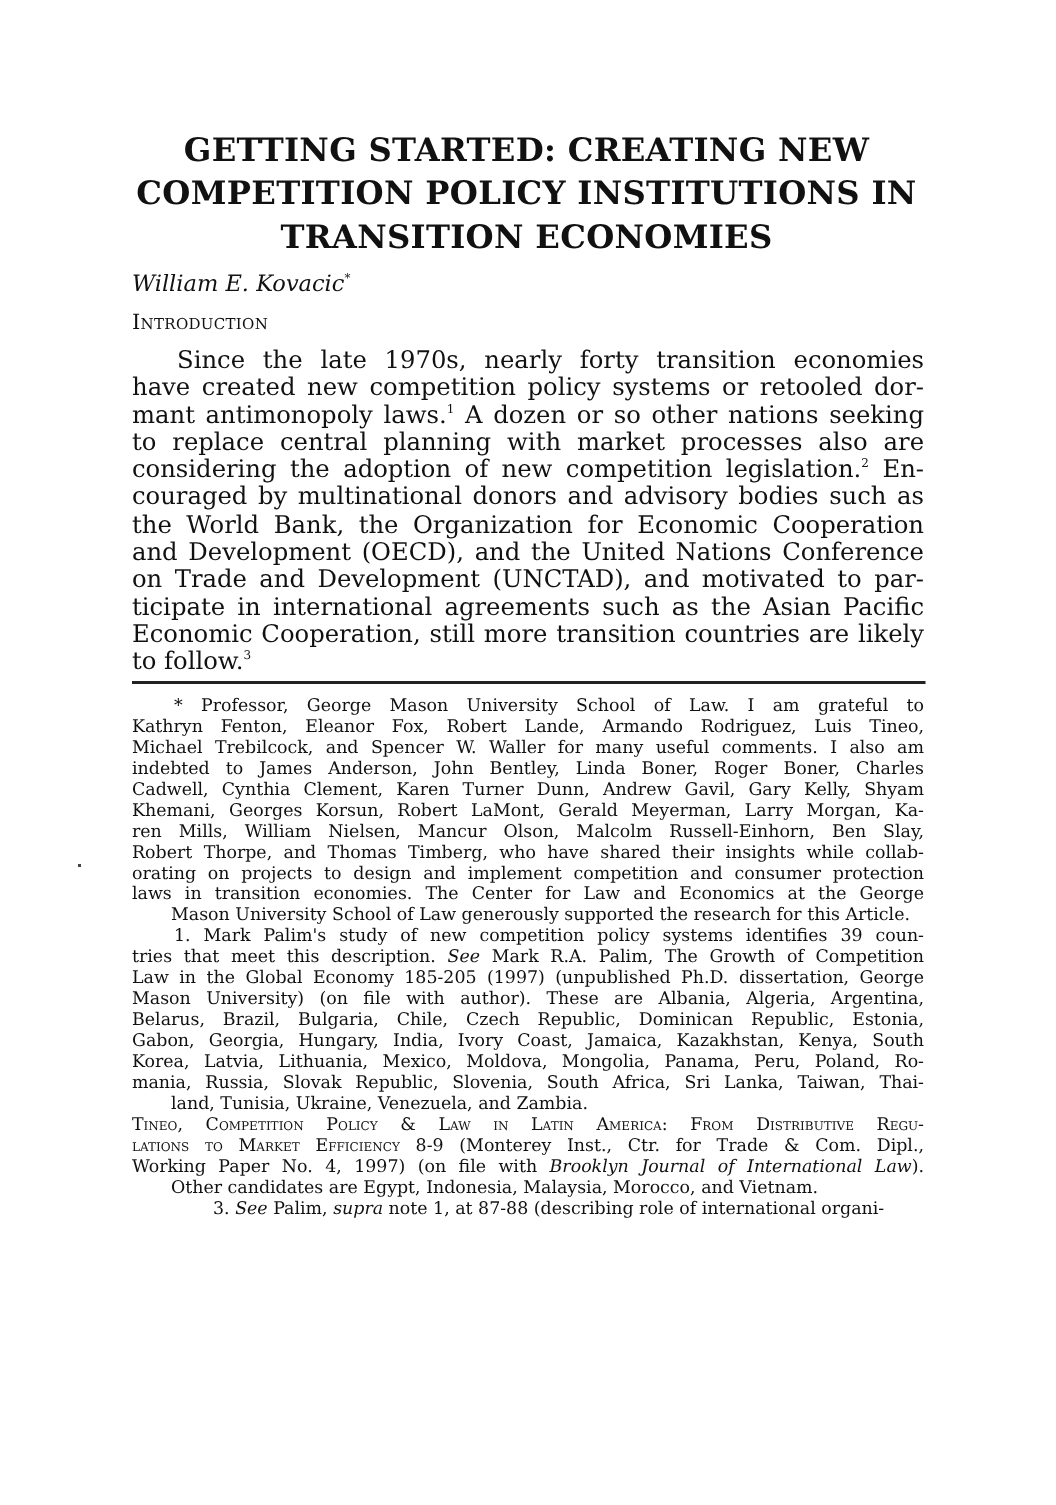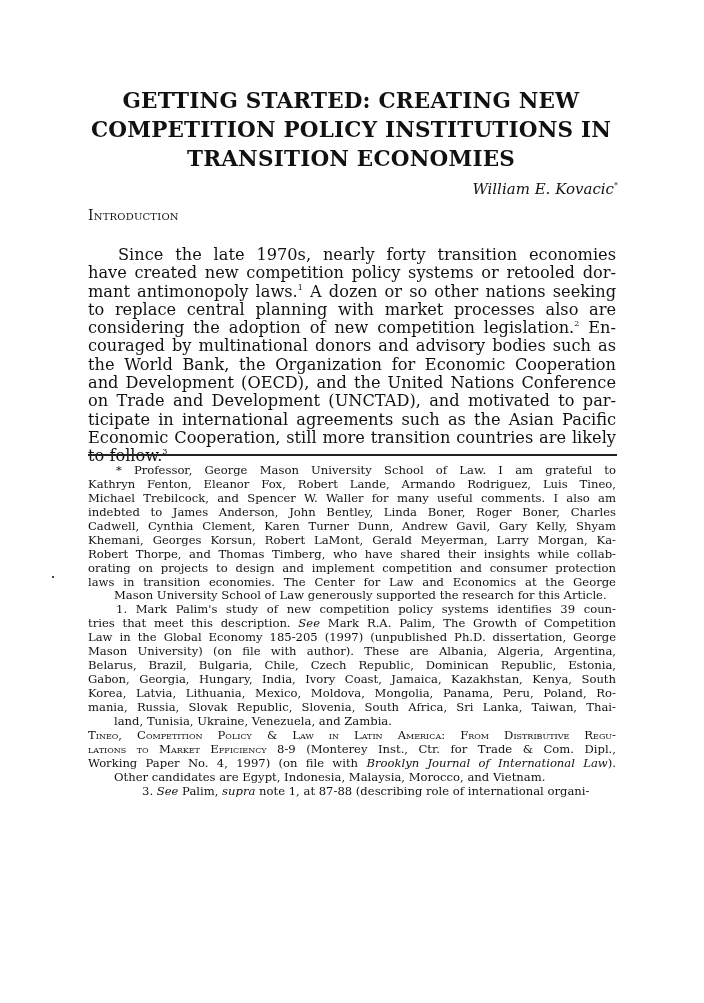--- a/index.html
+++ b/index.html
@@ -32,21 +32,21 @@
       font-size: 21.5px;
       line-height: 29px;
       letter-spacing: 0.2px;
     }
     .title div { white-space: nowrap; }
     .author {
       position: absolute;
       left: 0;
       top: 177px;
       width: 530px;
-      text-align: right;
+      text-align: left;
       font-style: italic;
       font-size: 15px;
       line-height: 18px;
     }
     .author sup { font-size: 8px; vertical-align: 6px; }
     .section-heading {
       position: absolute;
       left: 0;
       top: 206px;
       font-size: 14px;
@@ -61,21 +61,21 @@
       width: 528px;
     }
     .body-line {
       font-size: 16.2px;
       line-height: 18.3px;
       text-align: justify;
       text-align-last: justify;
       white-space: nowrap;
       height: 18.3px;
     }
-    .body-line.indent { padding-left: 30px; margin-top: 15px; }
+    .body-line.indent { padding-left: 30px; }
     .body-line.last { text-align-last: left; }
     .body-line sup, .fn-line sup { font-size: 8px; vertical-align: 7px; line-height: 0; }
     .rule {
       position: absolute;
       left: 0;
       top: 454px;
       width: 529px;
       height: 0;
       border-top: 2px solid #222;
     }
@@ -138,20 +138,21 @@
 
   <div class="rule"></div>
 
   <div class="footnotes" id="footnotes">
       <div class="fn-line indent"><span>* Professor, George Mason University School of Law. I am grateful to</span></div>
       <div class="fn-line"><span>Kathryn Fenton, Eleanor Fox, Robert Lande, Armando Rodriguez, Luis Tineo,</span></div>
       <div class="fn-line"><span>Michael Trebilcock, and Spencer W. Waller for many useful comments. I also am</span></div>
       <div class="fn-line"><span>indebted to James Anderson, John Bentley, Linda Boner, Roger Boner, Charles</span></div>
       <div class="fn-line"><span>Cadwell, Cynthia Clement, Karen Turner Dunn, Andrew Gavil, Gary Kelly, Shyam</span></div>
       <div class="fn-line"><span>Khemani, Georges Korsun, Robert LaMont, Gerald Meyerman, Larry Morgan, Ka-</span></div>
+      <div class="fn-line"><span>ren Mills, William Nielsen, Mancur Olson, Malcolm Russell-Einhorn, Ben Slay,</span></div>
       <div class="fn-line"><span>Robert Thorpe, and Thomas Timberg, who have shared their insights while collab-</span></div>
       <div class="fn-line"><span>orating on projects to design and implement competition and consumer protection</span></div>
       <div class="fn-line"><span>laws in transition economies. The Center for Law and Economics at the George</span></div>
       <div class="fn-line last"><span>Mason University School of Law generously supported the research for this Article.</span></div>
       <div class="fn-line indent"><span>1. Mark Palim's study of new competition policy systems identifies 39 coun-</span></div>
       <div class="fn-line"><span>tries that meet this description. </span><i>See</i><span> Mark R.A. Palim, The Growth of Competition</span></div>
       <div class="fn-line"><span>Law in the Global Economy 185-205 (1997) (unpublished Ph.D. dissertation, George</span></div>
       <div class="fn-line"><span>Mason University) (on file with author). These are Albania, Algeria, Argentina,</span></div>
       <div class="fn-line"><span>Belarus, Brazil, Bulgaria, Chile, Czech Republic, Dominican Republic, Estonia,</span></div>
       <div class="fn-line"><span>Gabon, Georgia, Hungary, India, Ivory Coast, Jamaica, Kazakhstan, Kenya, South</span></div>

